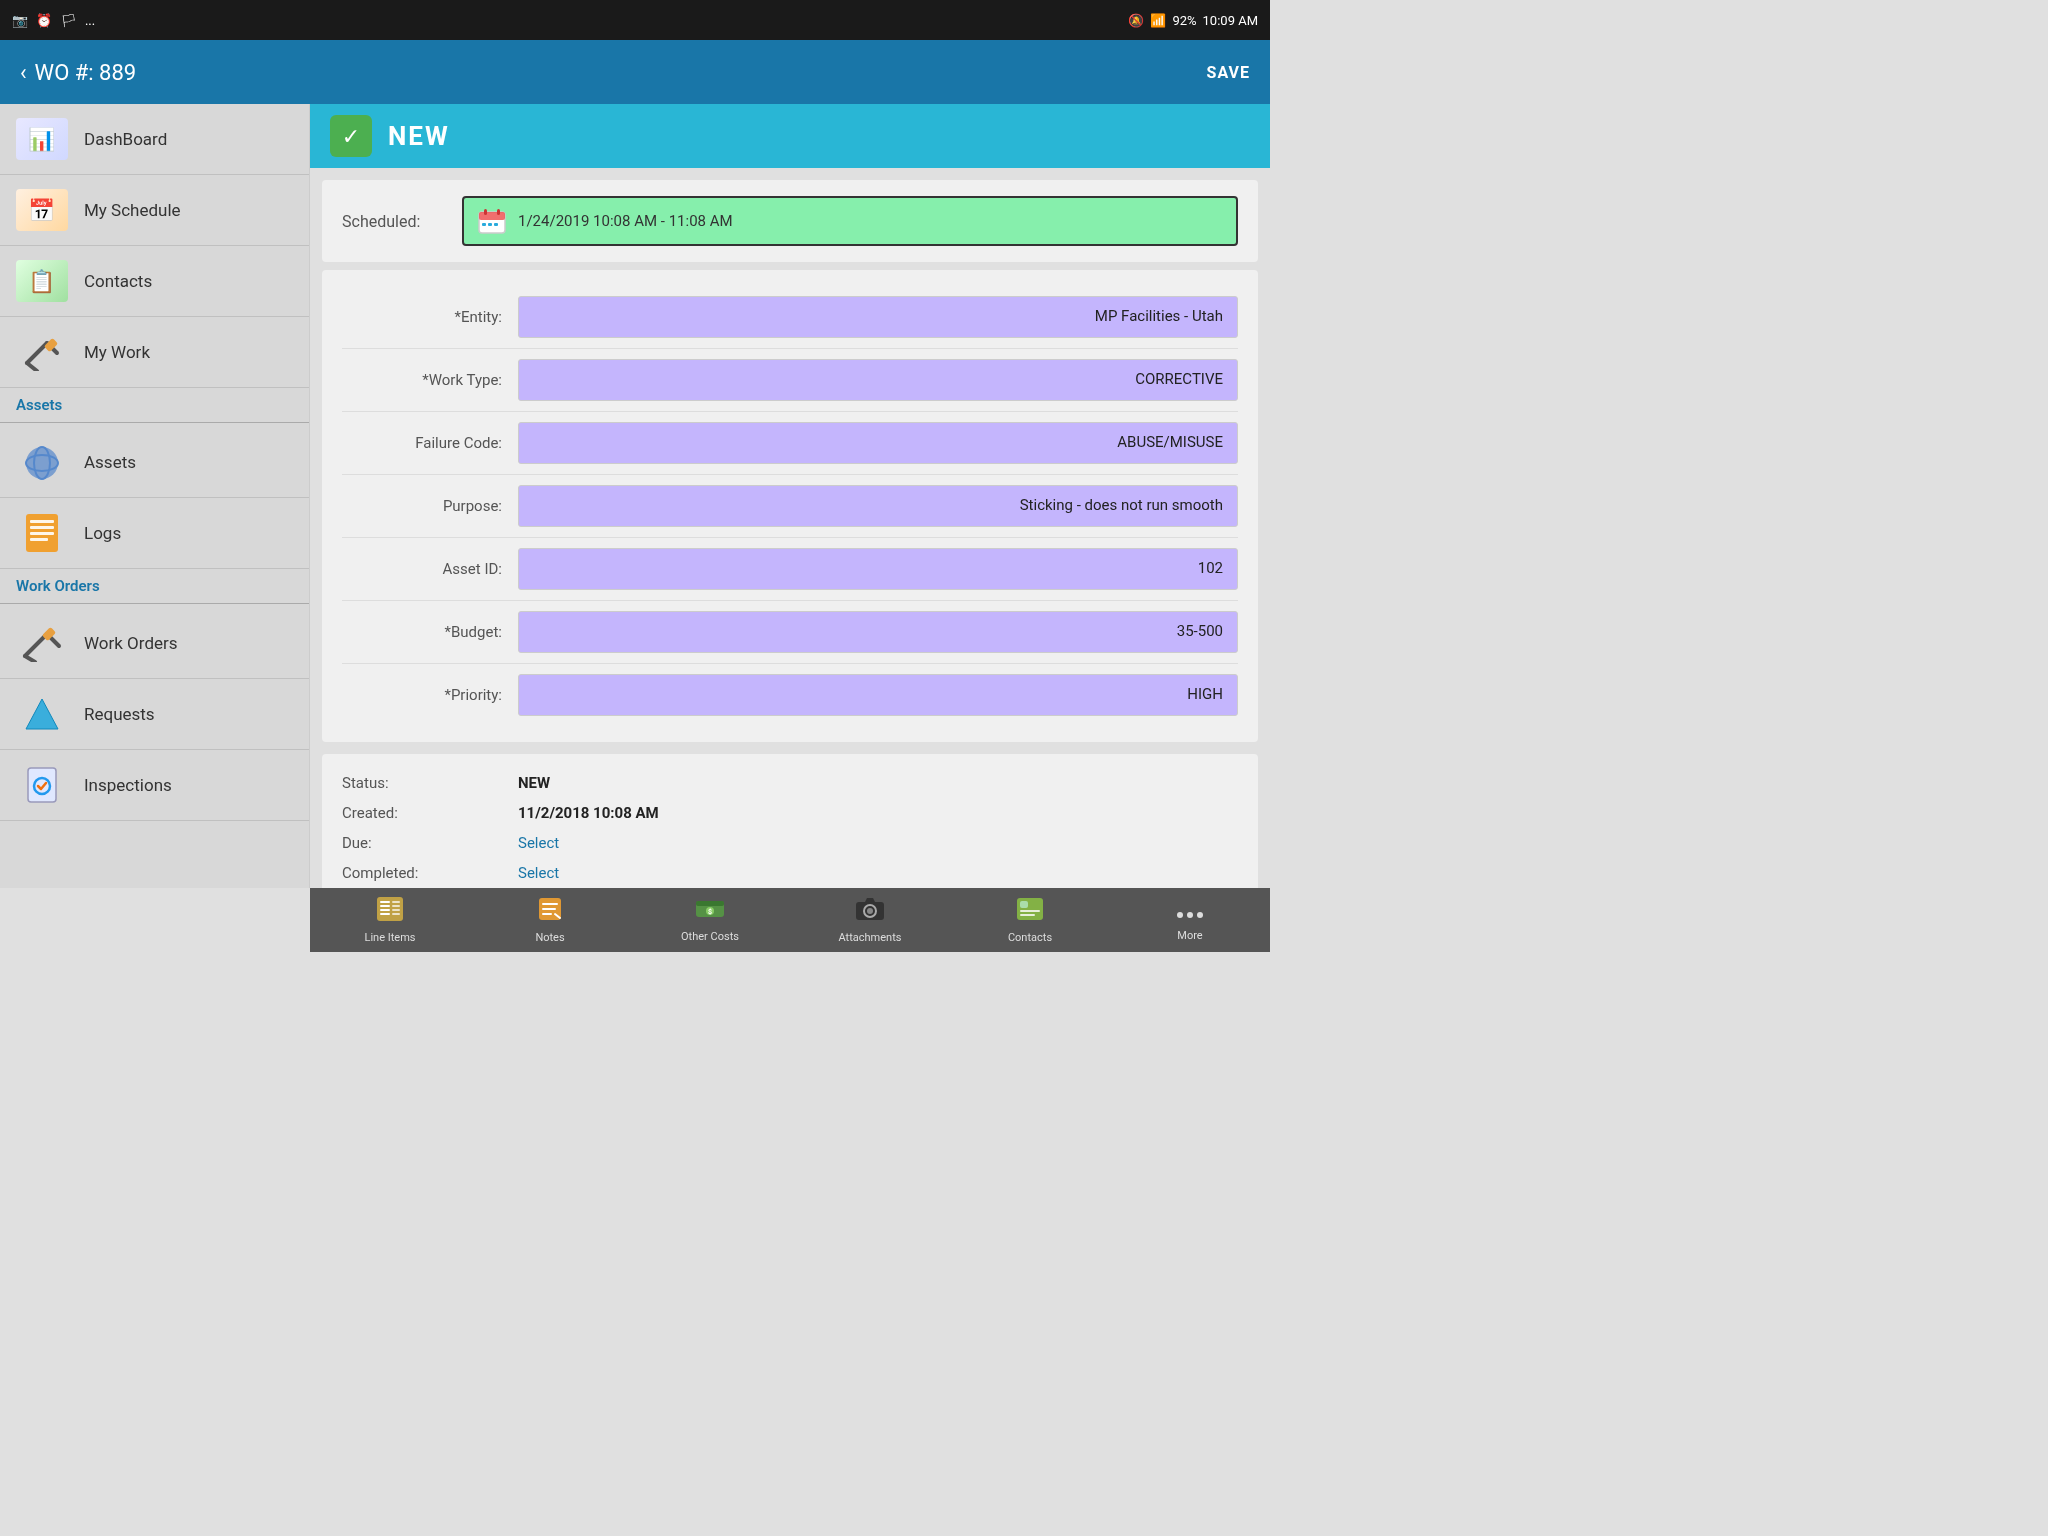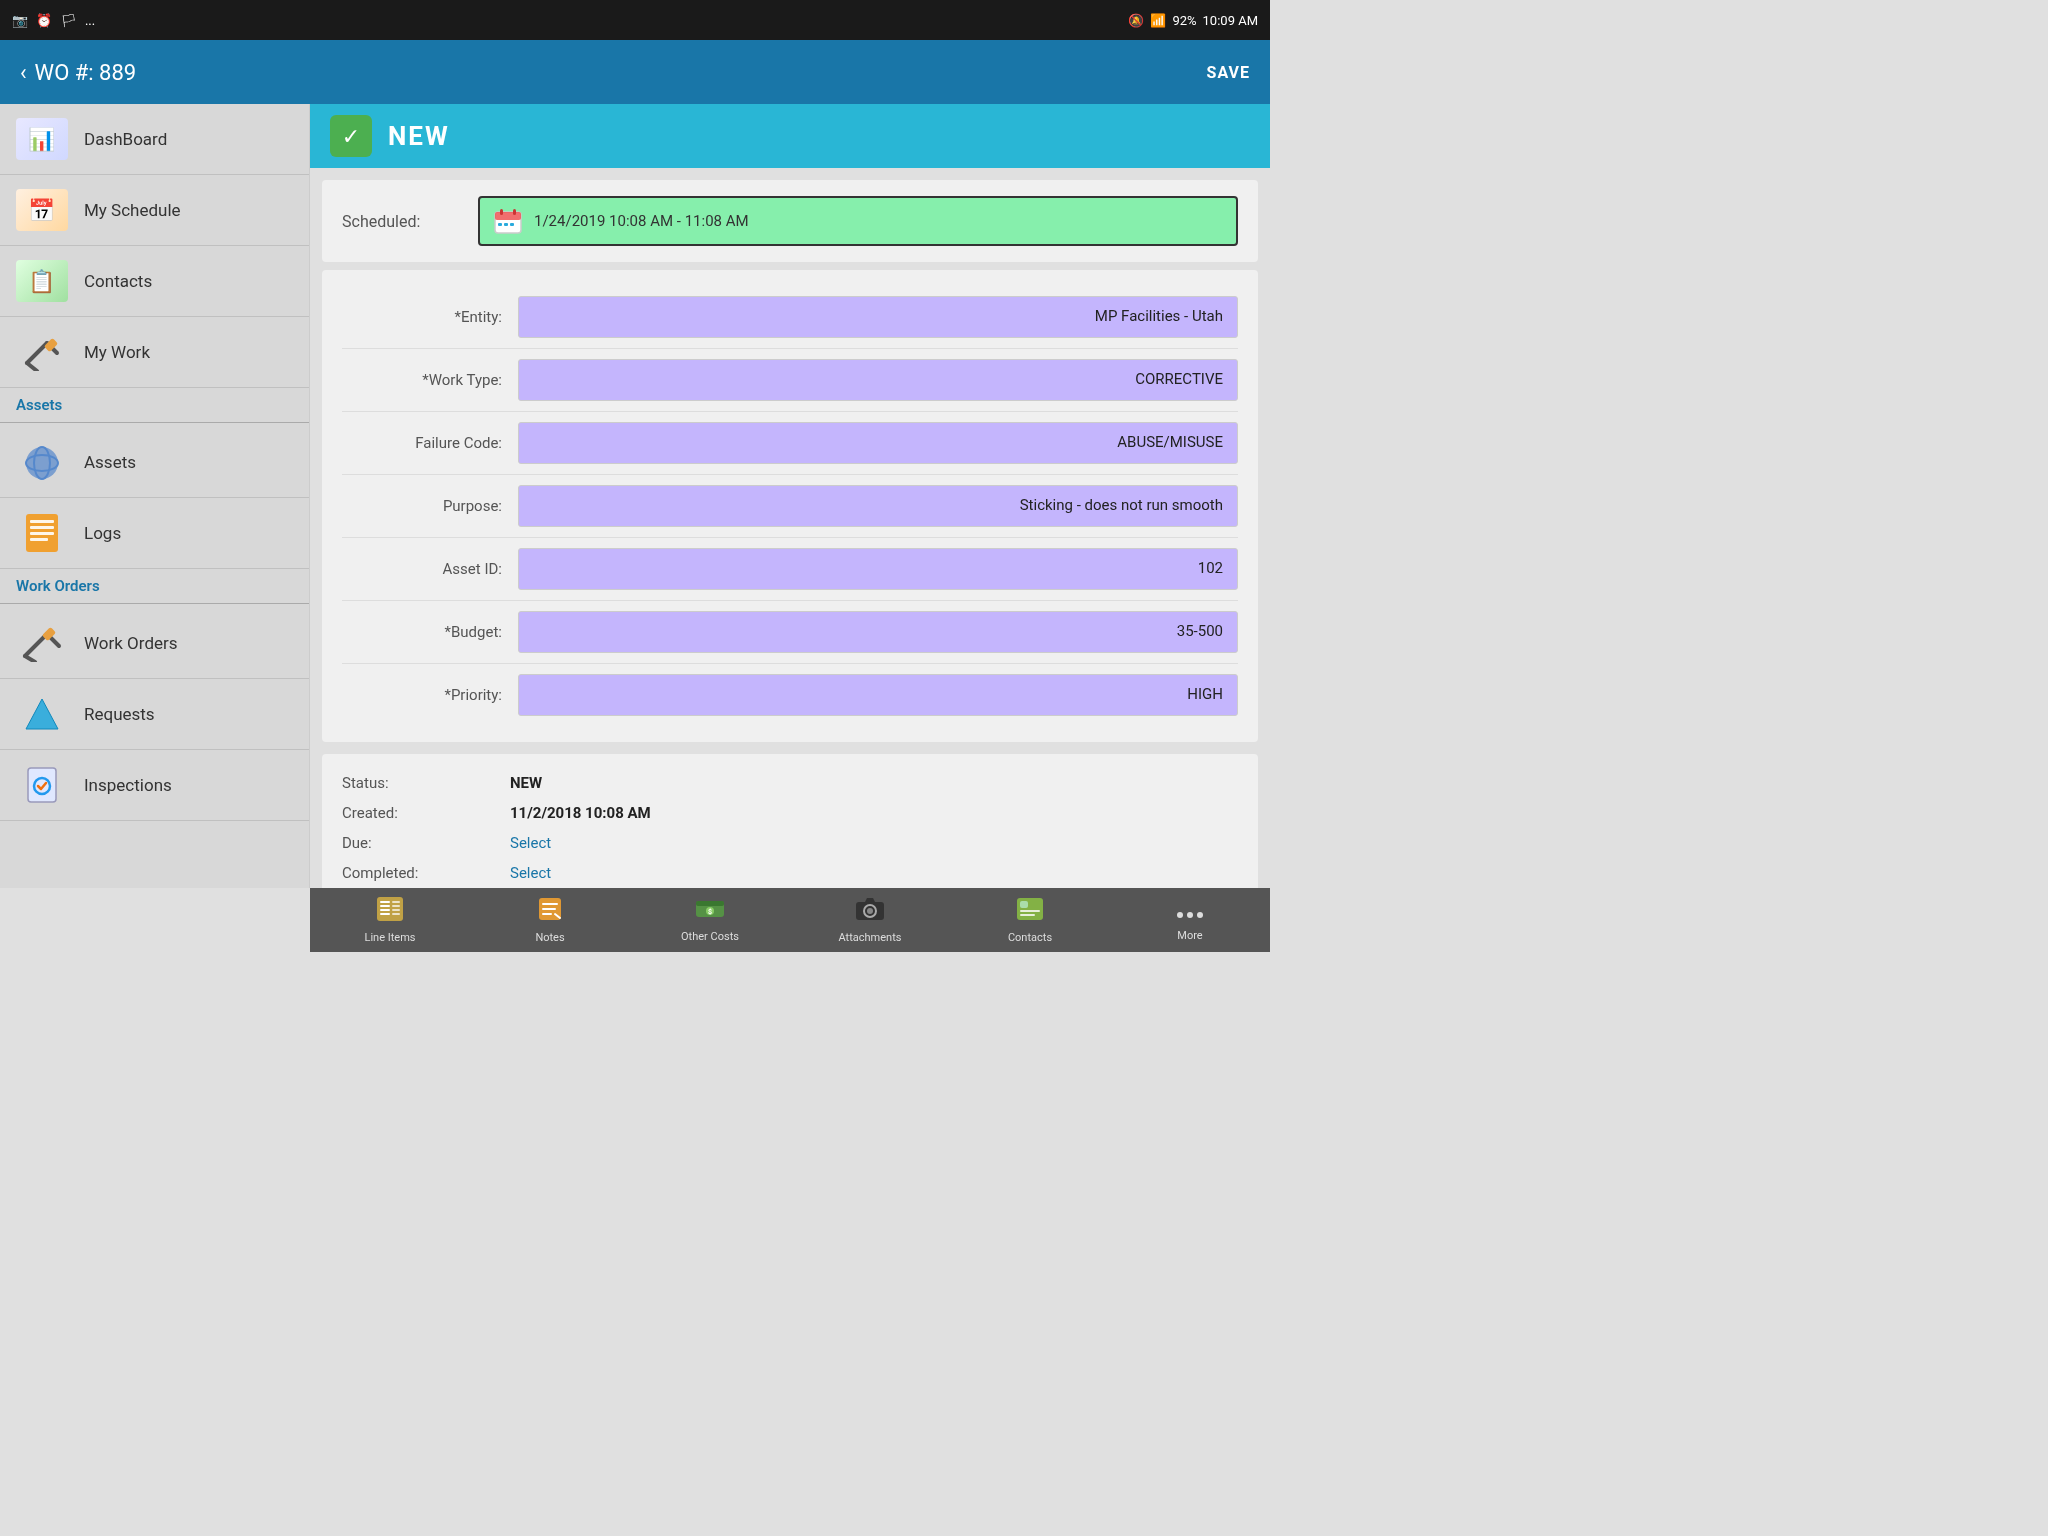--- a/index.html
+++ b/index.html
@@ -126,21 +126,21 @@
     .status-card {
       background: #f0f0f0;
       margin: 8px 12px 12px 12px;
       border-radius: 4px;
       padding: 14px 20px;
     }
     .status-row {
       display: flex;
       align-items: flex-end;
       padding: 6px 0;
-      gap: 8px;
+      gap: 16px;
     }
     .status-label { font-size: 15px; color: #555; min-width: 160px; flex-shrink: 0; }
     .status-value { font-size: 15px; color: #222; font-weight: bold; }
     .status-link { font-size: 15px; color: #1976a8; text-decoration: none; }
 
     
     .bottom-nav {
       height: 64px;
       background: #555;
       display: flex;
@@ -354,21 +354,21 @@
 
   </div>
 
   <div class="content-area">
 
     <div class="new-banner">
       <div class="new-banner-check">✓</div>
       <span class="new-banner-text">NEW</span>
     </div>
 
-    <div style="margin:12px 12px 0 12px; background:#f0f0f0; border-radius:4px; padding:16px 20px; display:flex; align-items:center; gap:16px;">
+    <div style="margin:12px 12px 0 12px; background:#f0f0f0; border-radius:4px; padding:16px 20px; display:flex; align-items:center; ">
       <span style="font-size:16px; color:#555; min-width:120px;">Scheduled:</span>
       <div style="flex:1; border:2px solid #333; border-radius:4px; padding:10px 14px; display:flex; align-items:center; gap:12px; background:#86efac; cursor:pointer;">
 
         <svg width="28" height="26" viewBox="0 0 28 26">
           <rect x="1" y="4" width="26" height="21" rx="3" fill="white" stroke="#ccc" stroke-width="1.5"></rect>
           <rect x="1" y="4" width="26" height="8" rx="2" fill="#e55" opacity="0.85"></rect>
           <rect x="6" y="1" width="3" height="6" rx="1.5" fill="#c33"></rect>
           <rect x="19" y="1" width="3" height="6" rx="1.5" fill="#c33"></rect>
           <rect x="4" y="15" width="4" height="3" rx="1" fill="#29aadd"></rect>
           <rect x="10" y="15" width="4" height="3" rx="1" fill="#29aadd"></rect>

